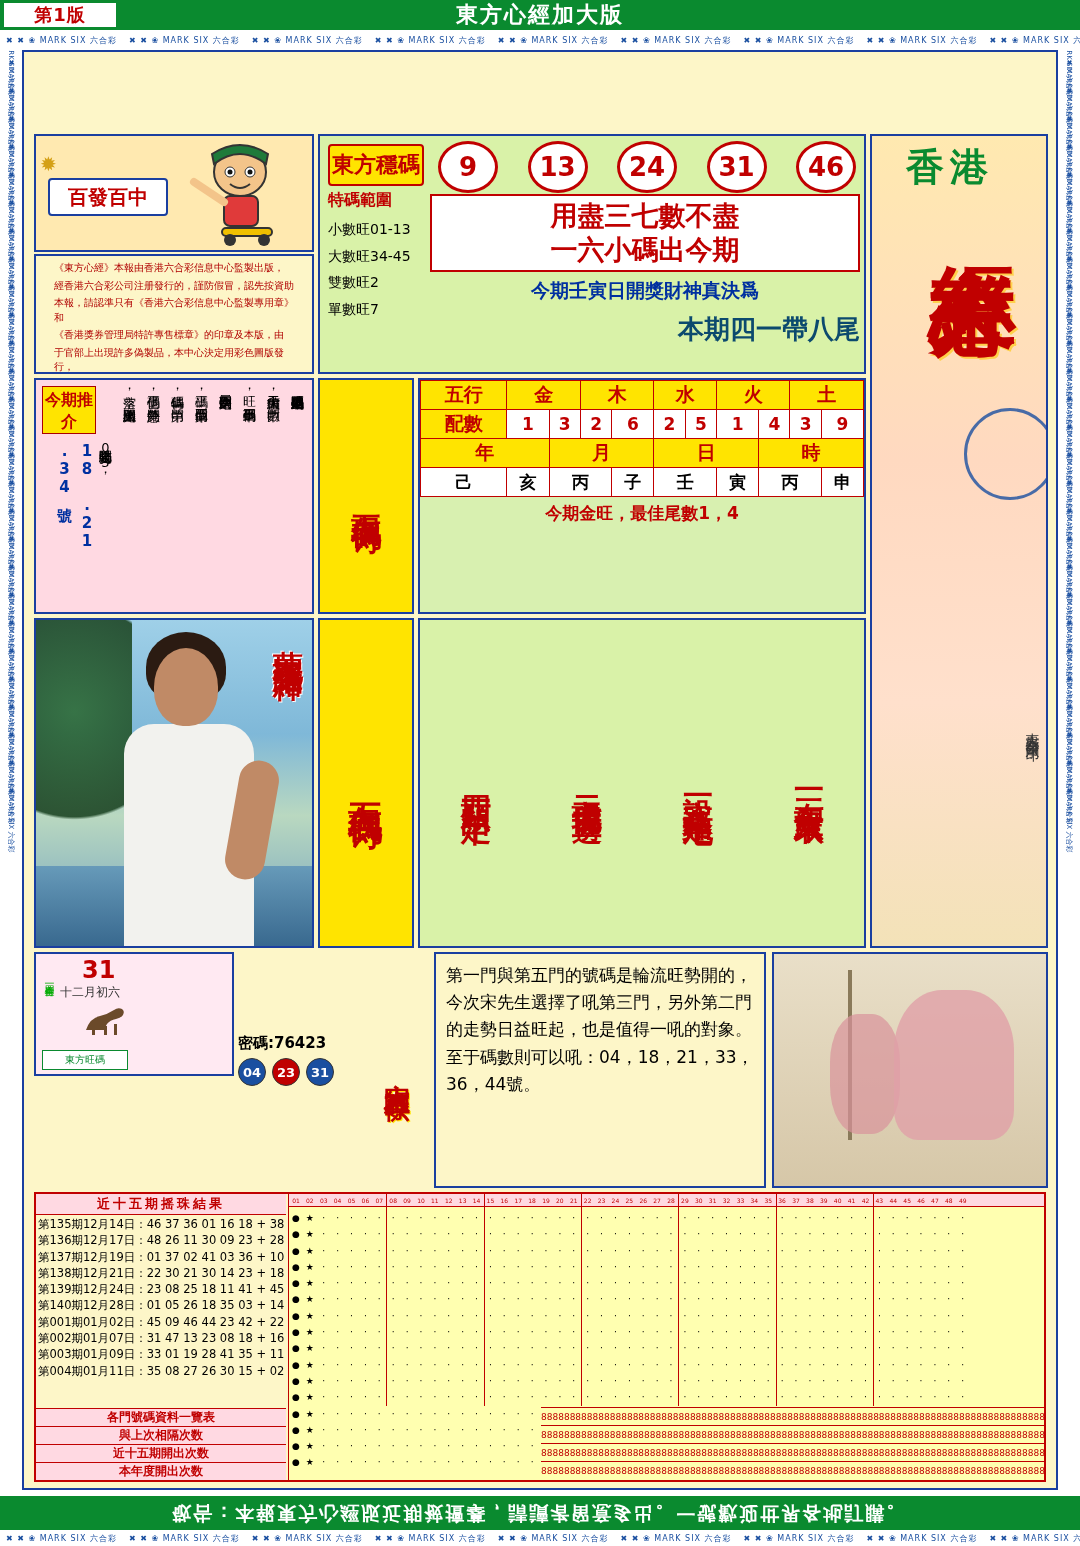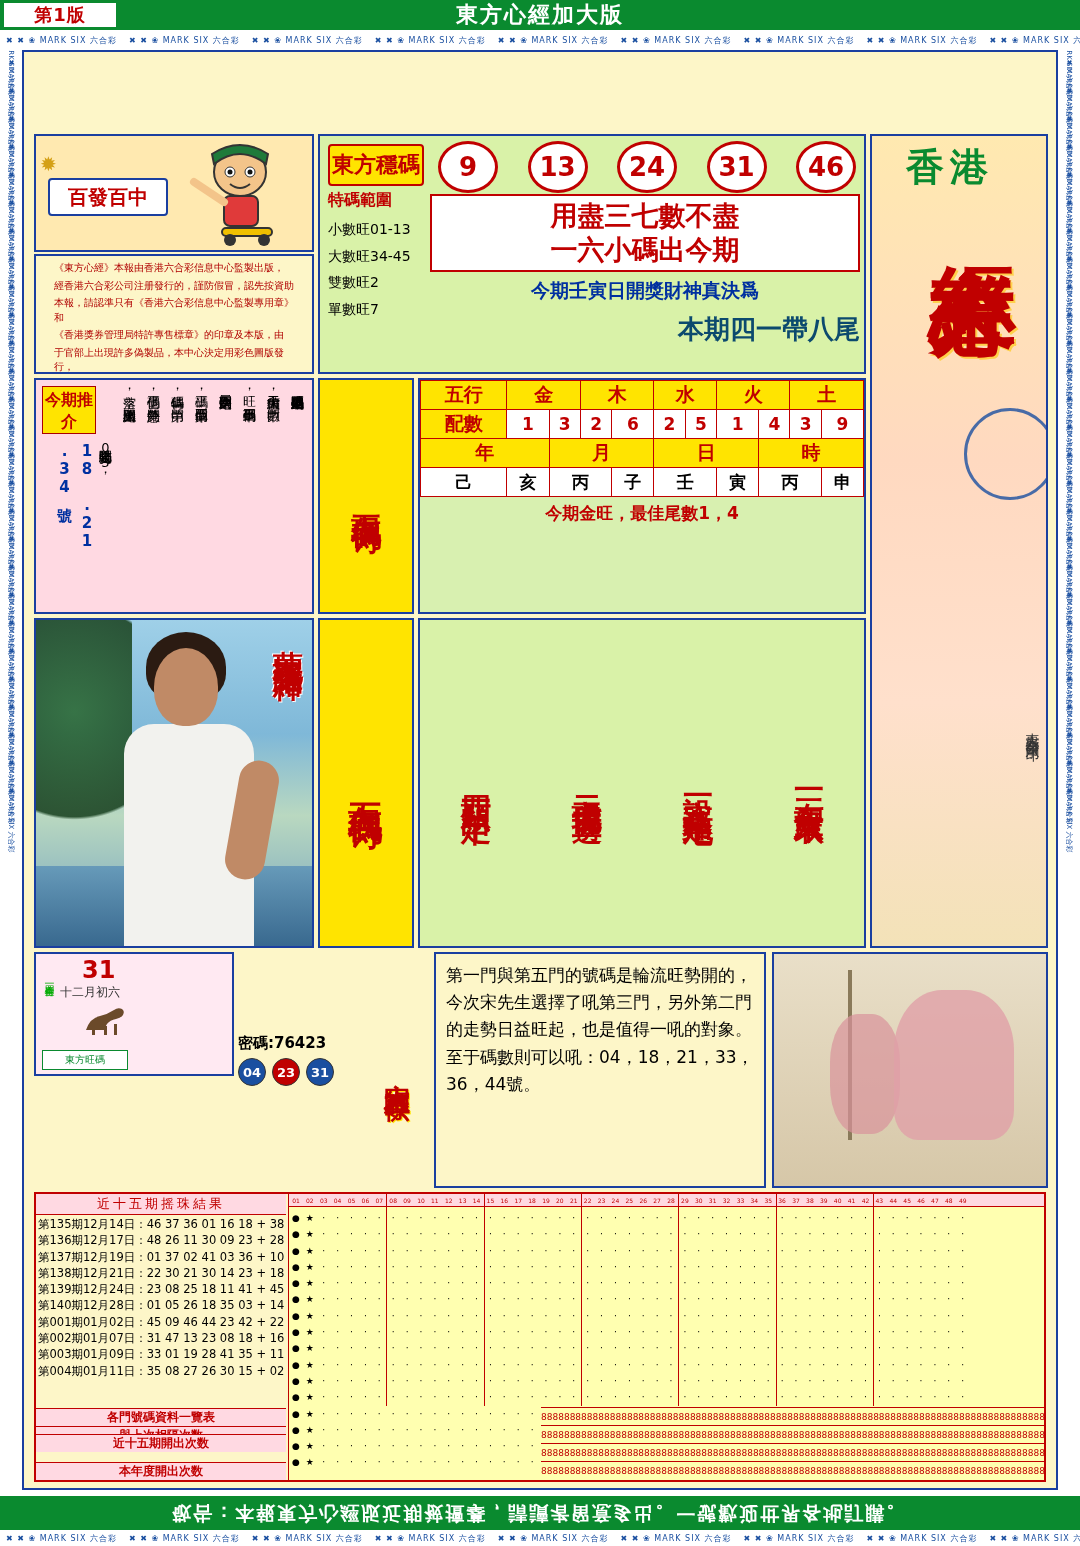--- a/index.html
+++ b/index.html
@@ -307,21 +307,21 @@
   }
 
   
   .results{
     position:absolute;left:10px;top:1140px;width:1012px;height:290px;
     border:2px solid #c00000;background:#fdf6c8;box-sizing:border-box;
     overflow:hidden;
   }
   .results .rhead{
     position:absolute;left:0;top:0;width:250px;height:20px;
-    background:#ffd9e2;color:#c00000;font-size:13px;font-weight:normal;
+    background:#ffd9e2;color:#c00000;font-size:13px;font-weight:bold;
     display:flex;align-items:center;justify-content:center;letter-spacing:3px;
     border-bottom:1px solid #c00000;
   }
   .results .rows{
     position:absolute;left:2px;top:22px;width:248px;
     font-size:11.5px;line-height:16.3px;color:#000;
   }
   .results .rows div{white-space:nowrap;}
   .results .grid{
     position:absolute;left:252px;top:0;right:0;bottom:0;
@@ -895,21 +895,21 @@
       <div class="vsep" style="left: 97.3px;"></div>
           <div class="vsep" style="left: 194.6px;"></div>
           <div class="vsep" style="left: 291.9px;"></div>
           <div class="vsep" style="left: 389.2px;"></div>
           <div class="vsep" style="left: 486.5px;"></div>
           <div class="vsep" style="left: 583.8px;"></div>
         </div>
       <div class="summary">
         <div class="lbl" style="bottom:54px;">各門號碼資料一覽表</div>
         <div class="lbl" style="bottom:36px;">與上次相隔次数</div>
-        <div class="lbl" style="bottom:28px;text-align:center;">近十五期開出次数</div>
+        <div class="lbl" style="bottom:18px;text-align:center;">近十五期開出次数</div>
         <div class="lbl" style="bottom:0px;">本年度開出次数</div>
       </div>
     </div>
 
   </div>
 
   <div class="bottombar">
     <span>敬告：本報東方心經版近期被擅摹，請讀者留意多出。一號歡迎世界各地訂購。</span>
   </div>
   <div class="mk-row bottom" id="mkrow-bottom">

